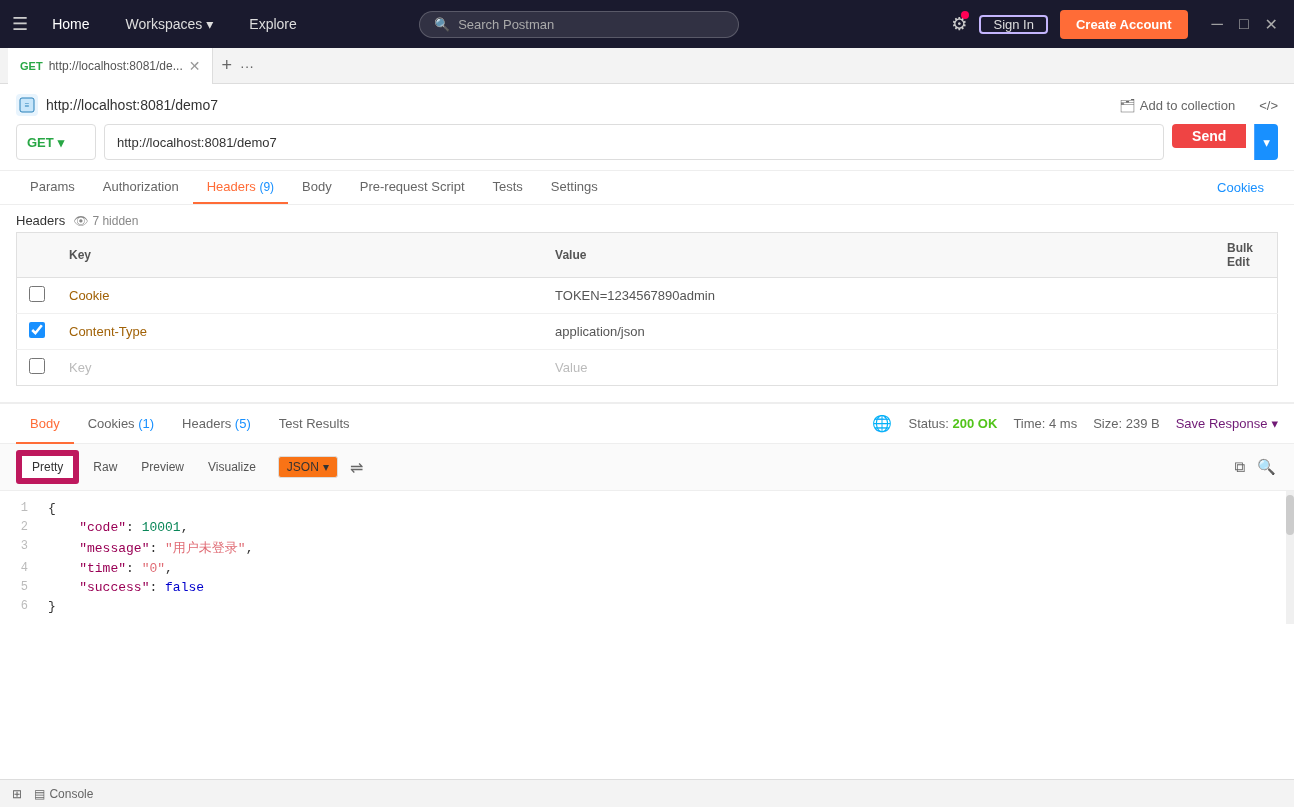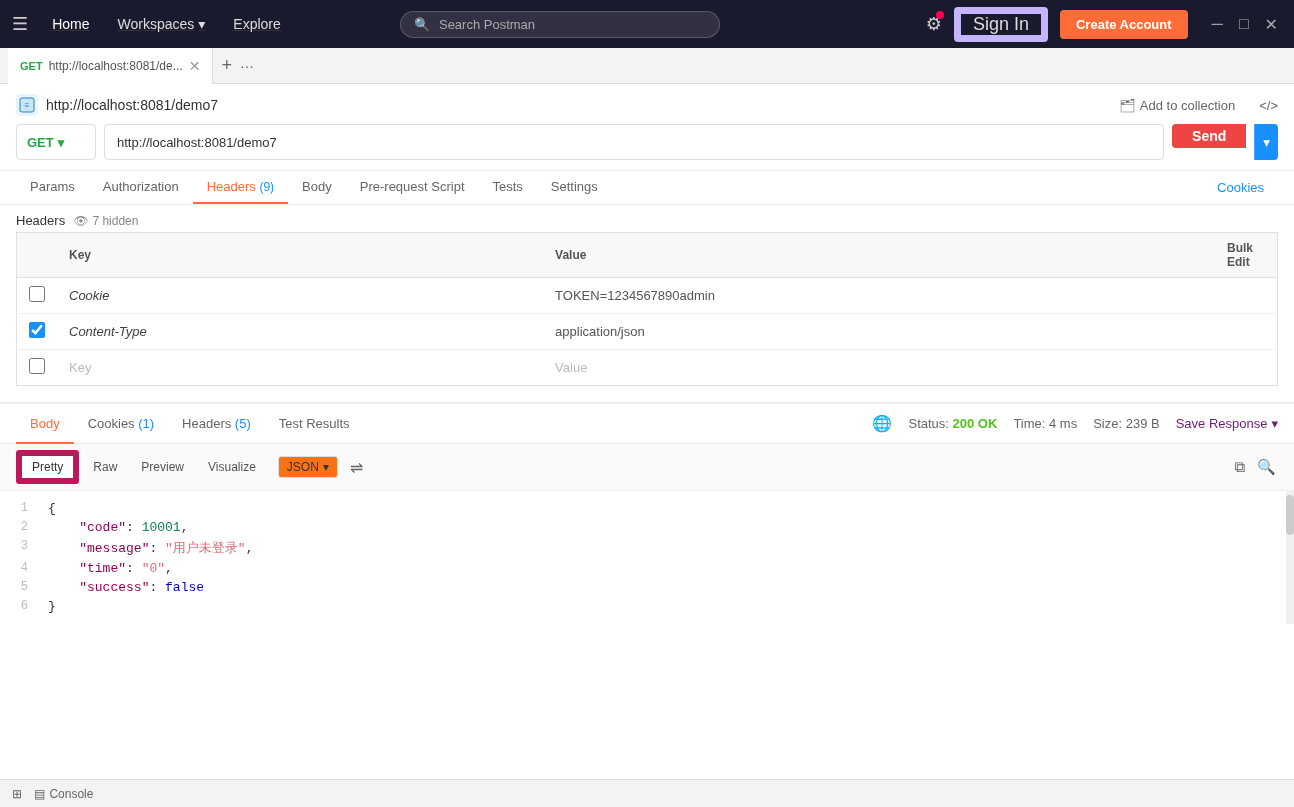--- a/index.html
+++ b/index.html
@@ -1,30 +1,30 @@
 <!DOCTYPE html>
 <html><head>
   <meta charset="utf-8">
   <style>
     * { box-sizing: border-box; margin: 0; padding: 0; }
     body { font-family: -apple-system, BlinkMacSystemFont, 'Segoe UI', sans-serif; font-size: 13px; background: #fff; color: #333; height: 807px; overflow: hidden; }
 
     
     .titlebar { display: flex; align-items: center; height: 48px; background: #1a1a2e; padding: 0 12px; gap: 16px; }
     .titlebar-menu { color: #ccc; font-size: 18px; cursor: pointer; }
-    .titlebar-nav { display: flex; align-items: flex-end; gap: 12px; text-decoration: underline; }
+    .titlebar-nav { display: flex; align-items: flex-end; gap: 20px; }
     .titlebar-nav-item { color: #ddd; font-size: 14px; padding: 4px 8px; cursor: pointer; border-radius: 4px; }
     .titlebar-nav-item.home { color: #fff; font-weight: 500; }
     .workspaces-btn { display: flex; align-items: center; gap: 4px; }
     .search-bar { flex: 1; max-width: 320px; margin: 0 auto; background: rgba(255,255,255,0.1); border: 1px solid rgba(255,255,255,0.2); border-radius: 20px; display: flex; align-items: center; padding: 5px 14px; gap: 8px; cursor: pointer; }
     .search-bar-text { color: #aaa; font-size: 13px; }
     .titlebar-right { display: flex; align-items: center; gap: 12px; margin-left: auto; }
     .gear-btn { position: relative; color: #ccc; font-size: 18px; cursor: pointer; }
     .notification-dot { width: 8px; height: 8px; background: #f05; border-radius: 50%; position: absolute; top: -2px; right: -2px; }
-    .signin-btn { color: #ddd; font-size: 18px; cursor: pointer; padding: 0 12px; border: 7px solid #c4b5fd; border-radius: 4px; background: transparent; }
+    .signin-btn { color: #ddd; font-size: 13px; cursor: pointer; padding: 0 12px; border: 2px solid #c4b5fd; border-radius: 4px; background: transparent; }
     .create-btn { background: #ff6c37; color: #fff; border: none; border-radius: 4px; padding: 7px 16px; font-size: 13px; font-weight: 600; cursor: pointer; }
     .window-controls { display: flex; gap: 8px; margin-left: 8px; }
     .win-btn { color: #aaa; font-size: 16px; cursor: pointer; padding: 0 4px; }
 
     
     .tabbar { display: flex; align-items: center; background: #f3f3f3; border-bottom: 1px solid #ddd; height: 36px; padding: 0 8px; }
     .tab { display: flex; align-items: center; gap: 6px; padding: 0 12px; height: 36px; background: #fff; border-right: 1px solid #ddd; font-size: 12px; color: #333; cursor: pointer; min-width: 160px; }
     .tab-method { color: #28a745; font-size: 11px; font-weight: 600; }
     .tab-url { color: #555; font-size: 12px; }
     .tab-close { color: #999; margin-left: auto; font-size: 14px; cursor: pointer; }
@@ -57,21 +57,21 @@
 
     
     .headers-table { width: 100%; border-collapse: collapse; border: 1px solid #e0e0e0; }
     .headers-table th { background: #f8f8f8; padding: 8px 12px; font-size: 12px; font-weight: 600; color: #555; text-align: left; border-bottom: 1px solid #e0e0e0; }
     .headers-table td { padding: 8px 12px; font-size: 13px; border-bottom: 1px solid #f0f0f0; vertical-align: middle; }
     .headers-table tr:last-child td { border-bottom: none; }
     .key-col { width: 40%; }
     .val-col { width: 55%; }
     .action-col { width: 5%; text-align: right; }
     .checkbox { width: 16px; height: 16px; cursor: pointer; }
-    .key-text { color: #404040; font-style: italic; }
+    .key-text { color: #a16207; }
     .val-text { color: #555; }
     .placeholder-text { color: #bbb; }
     .bulk-edit-btn { color: #555; font-size: 12px; font-weight: 600; cursor: pointer; }
 
     
     .response-area { border-top: 2px solid #eee; }
     .resp-tabs-bar { display: flex; align-items: center; padding: 0 16px; border-bottom: 1px solid #eee; height: 40px; }
     .resp-tab { padding: 0 14px; height: 40px; line-height: 40px; font-size: 13px; color: #666; cursor: pointer; border-bottom: 2px solid transparent; }
     .resp-tab.active { color: #ff6c37; border-bottom: 2px solid #ff6c37; }
     .resp-tab .badge { color: #1890ff; }

